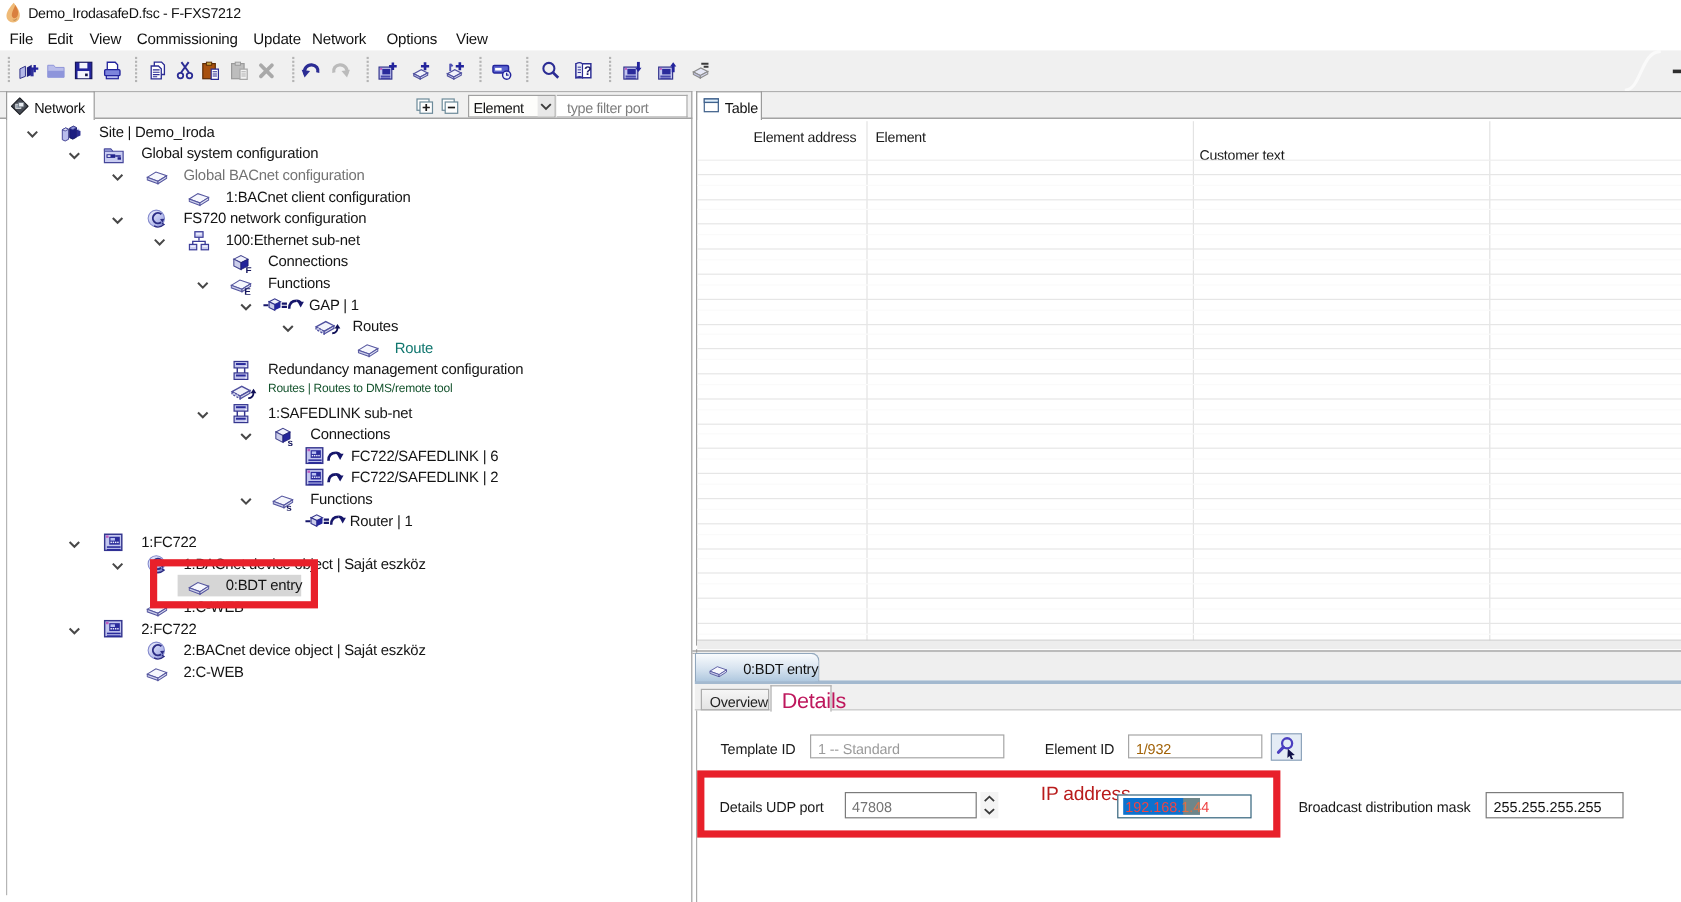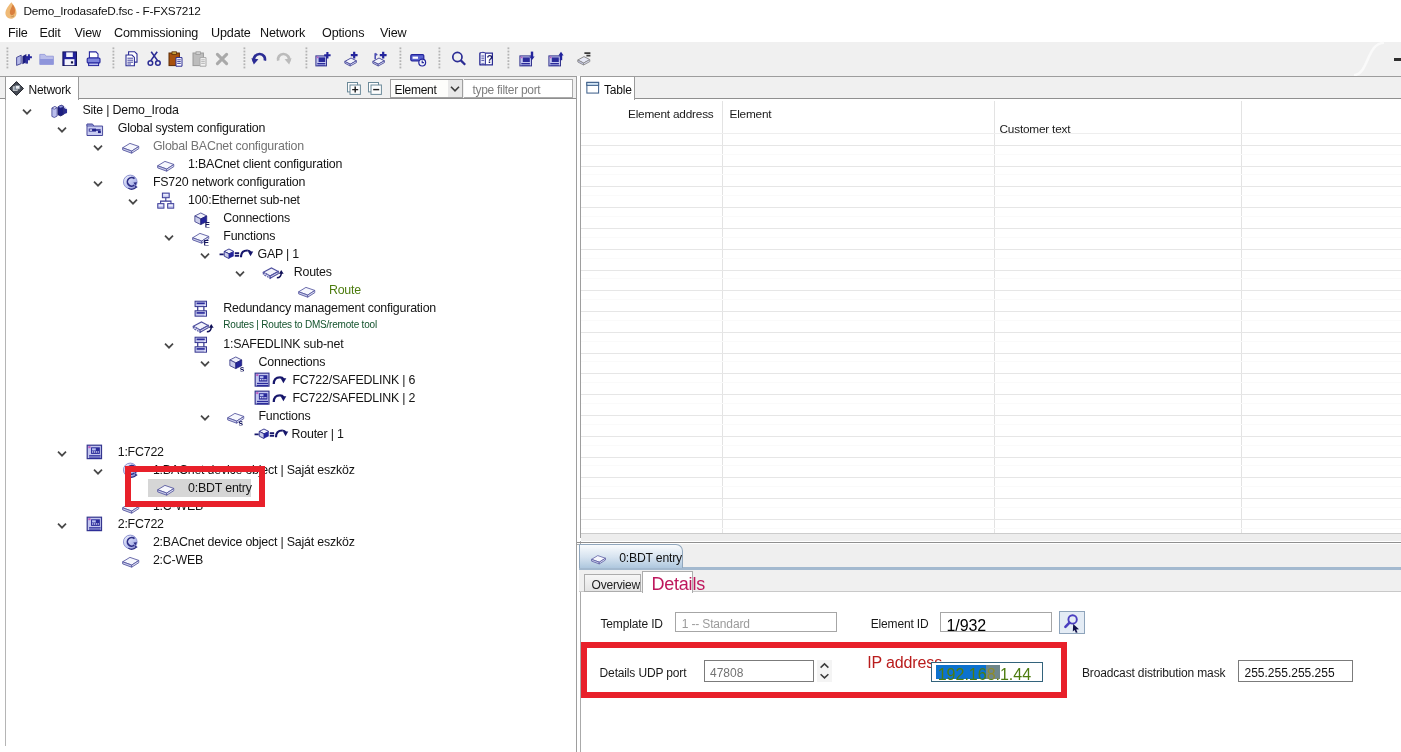--- a/index.html
+++ b/index.html
@@ -456,21 +456,21 @@
 <svg class="a" style="left:235.1px;top:270.5px" width="10" height="6" viewBox="0 0 10 6">
     <path d="M1,0.7 L5,4.7 L9,0.7" fill="none" stroke="#484848" stroke-width="1.7"></path>
   </svg>
 <svg class="a" style="left:262.4px;top:263.5px" width="22.0" height="17.6" viewBox="0 0 20 16">
     <use href="#wedgeArr"></use>
   </svg>
 <div class="lbl" style="left:293.7px;top:266.0px;font-size:12.4px;letter-spacing:-0.2px;color:#141414">Routes</div>
 <svg class="a" style="left:297.6px;top:281.5px" width="17.6" height="17.6" viewBox="0 0 16 16">
     <use href="#wedge"></use>
   </svg>
-<div class="lbl" style="left:328.9px;top:284.0px;font-size:12.4px;letter-spacing:-0.2px;color:#4d7c0f">Route</div>
+<div class="lbl" style="left:328.9px;top:284.0px;font-size:12.4px;letter-spacing:-0.2px;color:#0f766e">Route</div>
 <svg class="a" style="left:192.0px;top:299.5px" width="17.6" height="17.6" viewBox="0 0 16 16">
     <use href="#redun"></use>
   </svg>
 <div class="lbl" style="left:223.3px;top:302.0px;font-size:12.4px;letter-spacing:-0.2px;color:#141414">Redundancy management configuration</div>
 <svg class="a" style="left:192.0px;top:317.5px" width="22.0" height="17.6" viewBox="0 0 20 16">
     <use href="#wedgeArr"></use>
   </svg>
 <div class="lbl" style="left:223.3px;top:320.0px;font-size:10px;letter-spacing:-0.2px;color:#14532d">Routes | Routes to DMS/remote tool</div>
 <svg class="a" style="left:163.9px;top:342.5px" width="10" height="6" viewBox="0 0 10 6">
     <path d="M1,0.7 L5,4.7 L9,0.7" fill="none" stroke="#484848" stroke-width="1.7"></path>
@@ -604,34 +604,34 @@
 <div class="lbl" style="left:619.3px;top:551.5px;font-size:12.2px;letter-spacing:-0.2px;color:#111">0:BDT entry</div>
 <div class="a" style="left:583.6px;top:574.4px;width:57px;height:17.8px;background:linear-gradient(#f6f6f6,#e4e4e4);border:1px solid #acacac"></div>
 <div class="lbl" style="left:591.5px;top:578.5px;font-size:12px;letter-spacing:-0.2px;color:#222">Overview</div>
 <div class="a" style="left:642.1px;top:570.8px;width:51.4px;height:21.8px;background:#fff;border:1px solid #acacac;border-bottom:none"></div>
 <div class="lbl" style="left:651.4px;top:575px;font-size:18px;letter-spacing:-0.2px;color:#be185d">Details</div>
 <div class="lbl" style="left:600.5px;top:617.5px;font-size:12px;letter-spacing:-0.15px;color:#1a1a1a">Template ID</div>
 <div class="a" style="left:674.8px;top:612.4px;width:162.5px;height:19.6px;background:#fff;border:1px solid #a6a6a6"></div>
 <div class="lbl" style="left:681.7px;top:617.5px;font-size:12px;letter-spacing:-0.15px;color:#9b9b9b">1 -- Standard</div>
 <div class="lbl" style="left:870.7px;top:617.5px;font-size:12px;letter-spacing:-0.15px;color:#1a1a1a">Element ID</div>
 <div class="a" style="left:940.3px;top:612.4px;width:111.6px;height:19.6px;background:#fff;border:1px solid #a6a6a6"></div>
-<div class="lbl" style="left:946.6px;top:617.5px;font-size:16px;letter-spacing:-0.15px;color:#000000">1/932</div>
+<div class="lbl" style="left:946.6px;top:617.5px;font-size:12px;letter-spacing:-0.15px;color:#a16207">1/932</div>
 <div class="a" style="left:1059px;top:610.8px;width:25.5px;height:23.6px;background:#e4ecf5;border:1px solid #8ea4bb"></div>
 <svg class="a" style="left:1061.5px;top:612.5px" width="20" height="20" viewBox="0 0 20 20">
     <use href="#magarr"></use>
   </svg>
 <div class="lbl" style="left:599.6px;top:666.5px;font-size:12px;letter-spacing:-0.15px;color:#1a1a1a">Details UDP port</div>
 <div class="a" style="left:703.5px;top:660px;width:110.5px;height:22px;background:#fff;border:1px solid #7b7b7b"></div>
 <div class="lbl" style="left:710px;top:666.5px;font-size:12px;color:#737373">47808</div>
 <div class="a" style="left:817.3px;top:660px;width:15px;height:22px;background:#f4f4f4"></div>
 <svg class="a" style="left:819.2px;top:663px" width="11" height="16" viewBox="0 0 11 16">
     <path d="M1.6,4.6 L5.5,0.9 L9.4,4.6" fill="none" stroke="#3a3a3a" stroke-width="1.5"></path>
     <path d="M1.6,11.2 L5.5,14.9 L9.4,11.2" fill="none" stroke="#3a3a3a" stroke-width="1.5"></path>
   </svg>
 <div class="lbl" style="left:867.3px;top:655px;font-size:16px;letter-spacing:-0.15px;color:#b91c1c">IP address</div>
 <div class="a" style="left:931.4px;top:661.8px;width:111.5px;height:19.8px;background:#fff;border:1.5px solid #33637c"></div>
 <div class="a" style="left:936.3px;top:665px;width:64px;height:13.6px;background:#0c72ce"></div>
-<div class="lbl" style="left:937.7px;top:667px;font-size:16px;color:#4d7c0f">192.168.1.44</div>
+<div class="lbl" style="left:937.7px;top:667px;font-size:12px;color:#ef4444">192.168.1.44</div>
 <div class="a" style="left:986px;top:665px;width:14px;height:13.6px;background:#cf9a45;opacity:0.5"></div>
 <div class="lbl" style="left:1082px;top:666.5px;font-size:12px;letter-spacing:-0.15px;color:#1a1a1a">Broadcast distribution mask</div>
 <div class="a" style="left:1238.3px;top:660px;width:115.2px;height:22px;background:#fff;border:1px solid #7b7b7b"></div>
 <div class="lbl" style="left:1244.5px;top:666.5px;font-size:12px;color:#111">255.255.255.255</div>
 <div class="a" style="left:125px;top:466px;width:140px;height:41px;border:6px solid #e8202a;z-index:40"></div>
 <div class="a" style="left:581px;top:642px;width:486px;height:56px;border:6px solid #e8202a;z-index:40"></div>
 </body></html>

